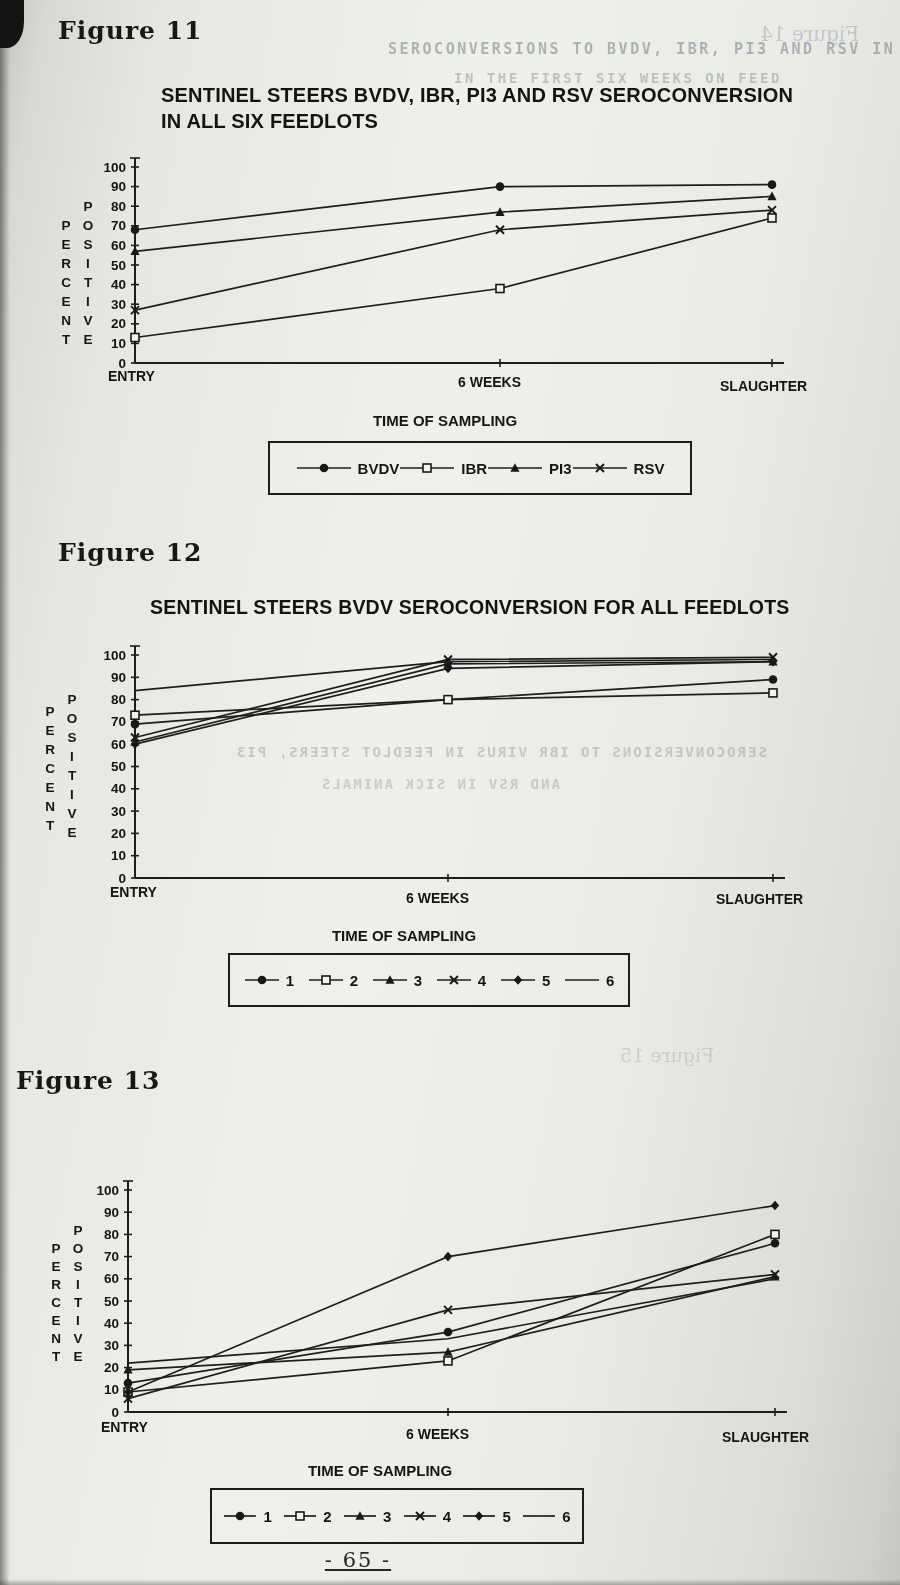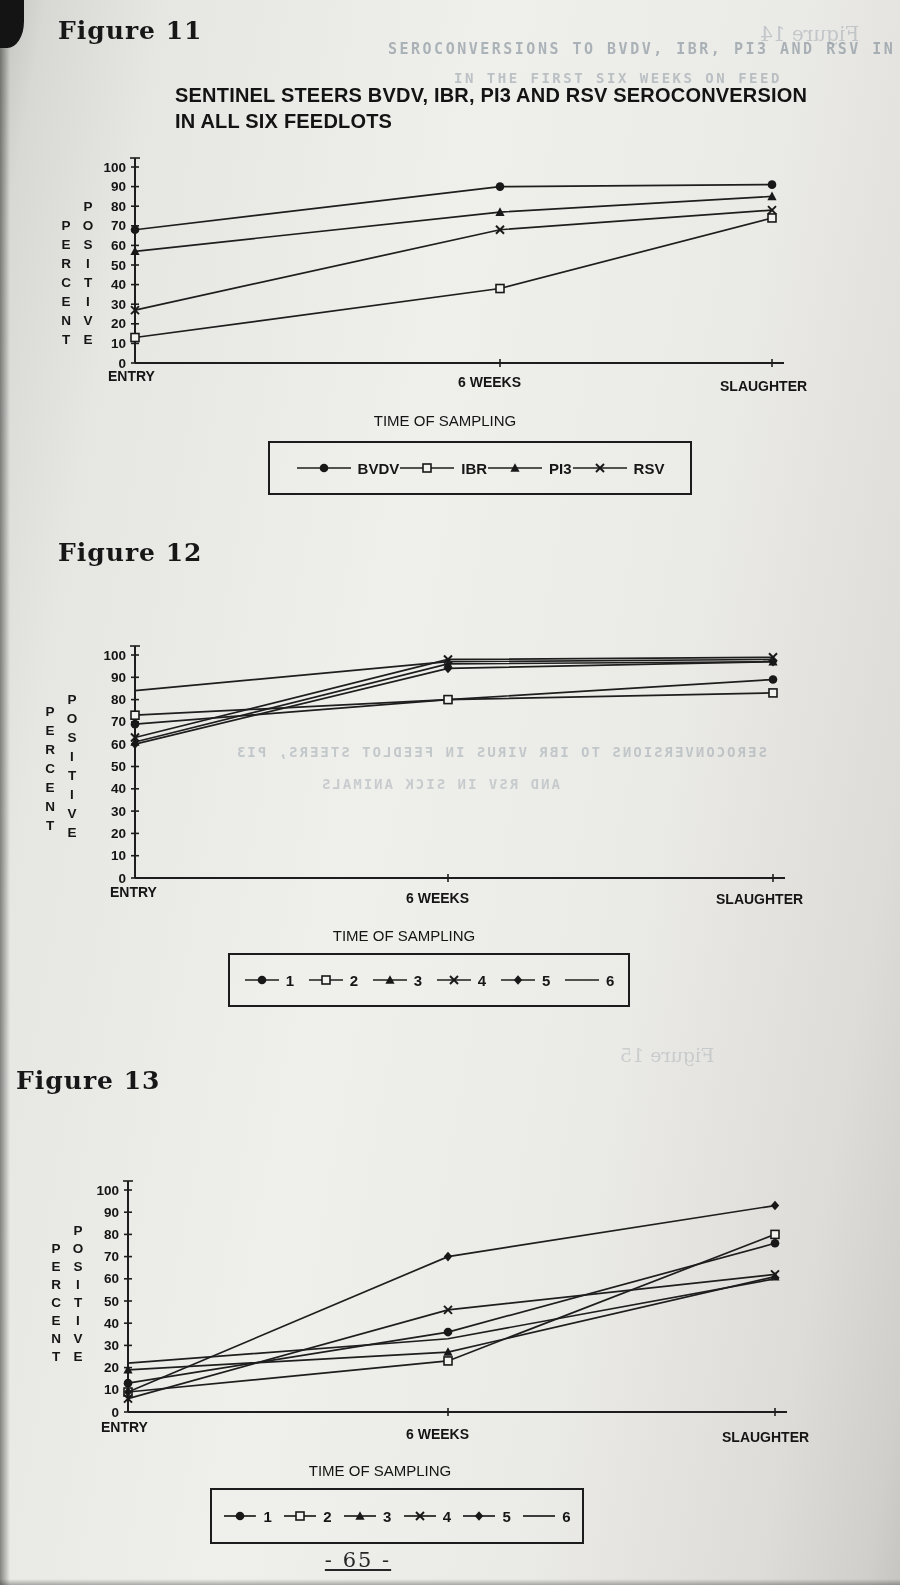--- a/index.html
+++ b/index.html
@@ -16,21 +16,21 @@
     background:linear-gradient(0deg,rgba(40,40,38,.35),rgba(40,40,38,0));}
 
   .figure-label{position:absolute;font-family:"DejaVu Serif",serif;font-weight:700;
     font-size:25px;letter-spacing:1px;color:#171717;}
   .fig-label-1{left:58px;top:16px;}
   .fig-label-2{left:58px;top:538px;}
   .fig-label-3{left:16px;top:1066px;}
 
   .chart-title{position:absolute;font-weight:700;font-size:20px;line-height:26px;
     letter-spacing:.2px;color:#131313;}
-  .title-1{left:175px;top:82px;width:655px;}
+  .title-1{left:161px;top:82px;width:655px;}
   .title-2{left:150px;top:594px;white-space:nowrap;font-size:19.5px;}
   .title-3{left:165px;top:1134px;white-space:nowrap;font-size:19.5px;}
 
   .plot{position:absolute;}
   .plot-1{left:85px;top:150px;}
   .plot-2{left:85px;top:645px;}
   .plot-3{left:75px;top:1180px;}
   .ax{stroke:#1d1d1d;stroke-width:2;}
   .tick{stroke:#1d1d1d;stroke-width:1.6;}
   .series{fill:none;stroke:#1e1e1e;stroke-width:1.7;}
@@ -47,21 +47,21 @@
   .e-1{left:108px;top:368px;width:70px;text-align:left;}
   .w-1{left:458px;top:374px;width:84px;}
   .s-1{left:720px;top:378px;width:104px;}
   .e-2{left:110px;top:884px;width:70px;text-align:left;}
   .w-2{left:406px;top:890px;width:84px;}
   .s-2{left:716px;top:891px;width:110px;}
   .e-3{left:101px;top:1419px;width:70px;text-align:left;}
   .w-3{left:406px;top:1426px;width:84px;}
   .s-3{left:722px;top:1429px;width:110px;}
 
-  .xlabel{position:absolute;font-weight:400;font-size:15px;color:#151515;text-align:center;width:200px;}
+  .xlabel{position:absolute;font-weight:700;font-size:15px;color:#151515;text-align:center;width:200px;}
   .xl-1{left:345px;top:412px;}
   .xl-2{left:304px;top:927px;}
   .xl-3{left:280px;top:1462px;}
 
   .legend{position:absolute;border:2px solid #1c1c1c;display:flex;align-items:center;
     justify-content:space-evenly;background:rgba(255,255,255,.06);}
   .legend-1{left:268px;top:441px;width:420px;height:50px;justify-content:center;}
   .legend-2{left:228px;top:953px;width:398px;height:50px;}
   .legend-3{left:210px;top:1488px;width:370px;height:52px;}
   .legend-item{display:flex;align-items:center;gap:6px;}
@@ -209,20 +209,21 @@
           <g stroke="#181818" stroke-width="1.9">
             <line x1="24" y1="3" x2="32" y2="11"></line>
             <line x1="24" y1="11" x2="32" y2="3"></line>
           </g>
         </svg>
         <span class="lbl">RSV</span>
       </div>
     </div>
 
   <div class="figure-label fig-label-2">Figure 12</div>
+  <div class="chart-title title-2">SENTINEL STEERS BVDV SEROCONVERSION FOR ALL FEEDLOTS</div>
 
   <div class="vword vp-2">
       <div>P</div>
       <div>E</div>
       <div>R</div>
       <div>C</div>
       <div>E</div>
       <div>N</div>
       <div>T</div>
     </div>

